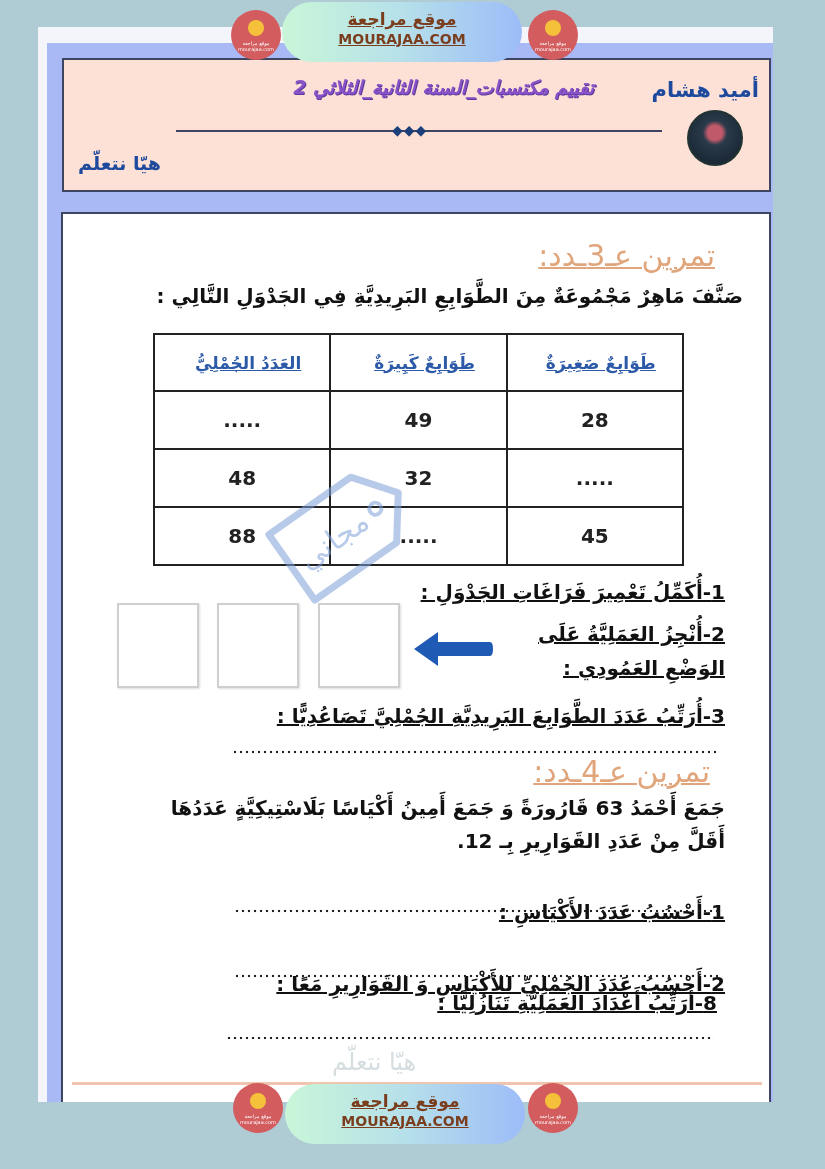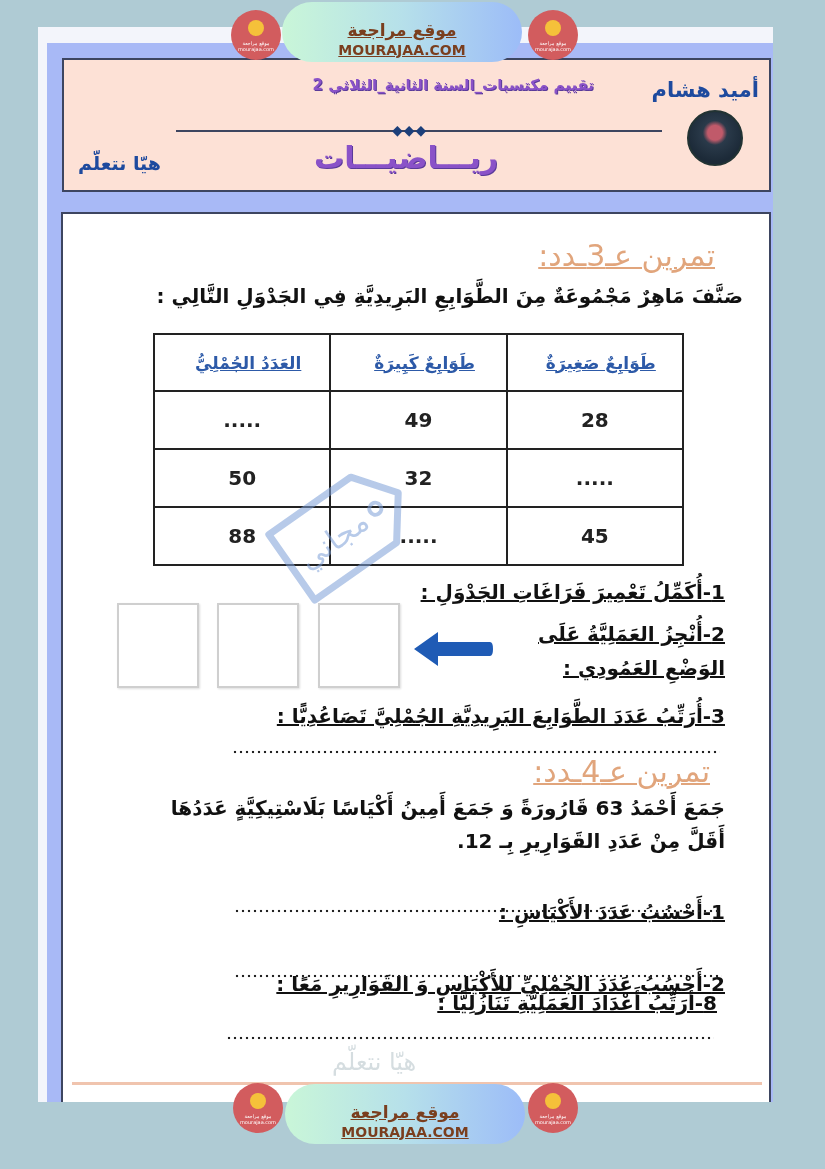--- a/index.html
+++ b/index.html
@@ -16,22 +16,23 @@
   .frame {
     position: absolute; left: 47px; top: 43px; width: 726px; height: 1059px;
     background: #a8b9f6;
   }
   .header-box {
     position: absolute; left: 62px; top: 58px; width: 709px; height: 134px;
     background: #fde1d6; border: 2px solid #3d4560;
   }
   .header-title {
     position: absolute; right: 175px; top: 16px; direction: rtl;
-    font-size: 15px; font-weight: bold; color: #8a52c8; white-space: nowrap;
+    font-size: 19px; font-weight: bold; color: #8a52c8; white-space: nowrap;
     text-shadow: 1px 1px 0 #5a3a9a;
+    font-style: italic;
   }
   .author {
     position: absolute; right: 10px; top: 18px; direction: rtl;
     font-size: 21px; font-weight: bold; color: #1e4a9e; white-space: nowrap; margin-left: 12px;
   }
   .avatar {
     position: absolute; right: 26px; top: 50px; width: 56px; height: 56px;
     border-radius: 50%; background: radial-gradient(circle at 50% 40%, #c05a6a 0 18%, #2a3a4a 30%, #1c2a38 70%);
     border: 2px solid #233;
   }
@@ -103,21 +104,21 @@
     position: absolute; left: 72px; top: 1082px; width: 690px; height: 3px;
     background: #f0c4ae;
   }
   .badge {
     position: absolute; width: 240px; height: 60px; border-radius: 30px;
     background: linear-gradient(90deg, #c9f6d8 0%, #b6e0ea 50%, #9cbcf8 100%);
     text-align: center; direction: ltr;
   }
   .badge .ar {
     display: block; font-size: 17px; font-weight: bold; color: #7a3e1e;
-    text-decoration: underline; padding-top: 18px; direction: rtl;
+    text-decoration: underline; padding-top: 7px; direction: rtl;
   }
   .badge .en {
     display: block; font-size: 14px; font-weight: bold; color: #7a3e1e;
     text-decoration: underline; padding-top: 2px; font-family: "DejaVu Sans", sans-serif;
   }
   .badge-circle {
     position: absolute; width: 50px; height: 50px; border-radius: 50%;
     background: #d25c5e; text-align: center;
   }
   .badge-circle .dot {
@@ -133,21 +134,20 @@
 
 <div class="sheet"></div>
 <div class="frame"></div>
 
 <div class="header-box">
   <div class="author">أميد هشام</div>
   <div class="avatar"></div>
   <div class="header-title">تقييم مكتسبات_السنة الثانية_الثلاثي 2</div>
   <div class="divider-line"></div>
   <div class="diamonds">◆◆◆</div>
-  <div class="subject">ريـــاضيـــات</div>
   <div class="slogan">هيّا نتعلّم</div>
 </div>
 
 <div class="content-box"></div>
 
 <div class="ex-title" style="right:110px; top:238px;">تمرين عـ3ـدد:</div>
 <div class="line-text" style="right:82px; top:284px;">صَنَّفَ مَاهِرٌ مَجْمُوعَةٌ مِنَ الطَّوَابِعِ البَرِيدِيَّةِ فِي الجَدْوَلِ التَّالِي :</div>
 
 <table class="stamps">
   <tbody>
@@ -157,21 +157,21 @@
     <th>العَدَدُ الجُمْلِيُّ</th>
   </tr>
   <tr>
     <td>28</td>
     <td>49</td>
     <td>.....</td>
   </tr>
   <tr>
     <td>.....</td>
     <td>32</td>
-    <td>50</td>
+    <td>48</td>
   </tr>
   <tr>
     <td>45</td>
     <td>.....</td>
     <td>88</td>
   </tr>
 </tbody>
   </table>
 
 <svg class="watermark" viewBox="0 0 150 120">

